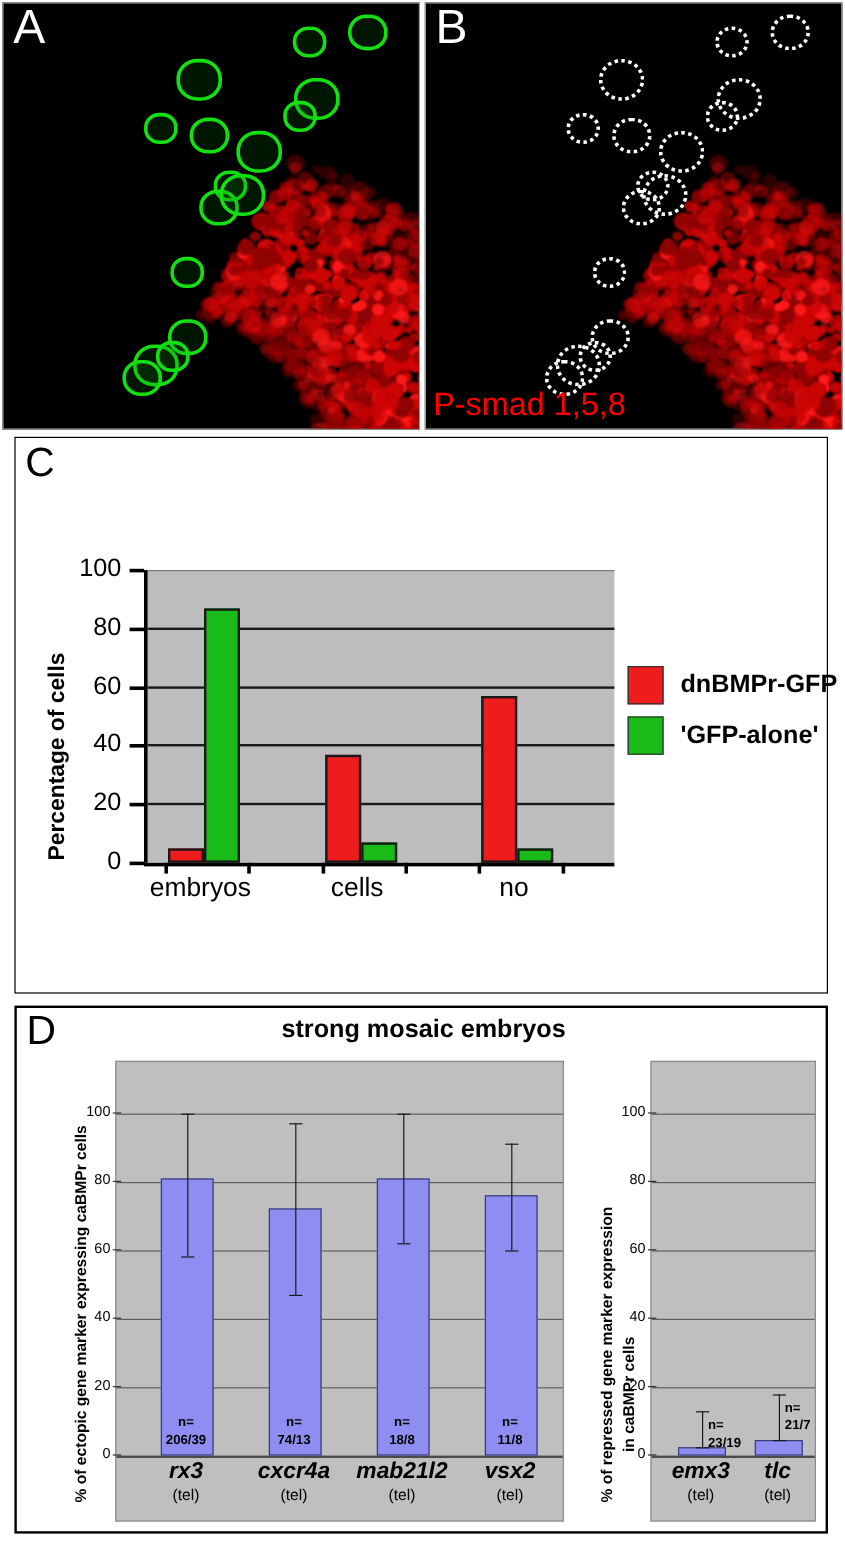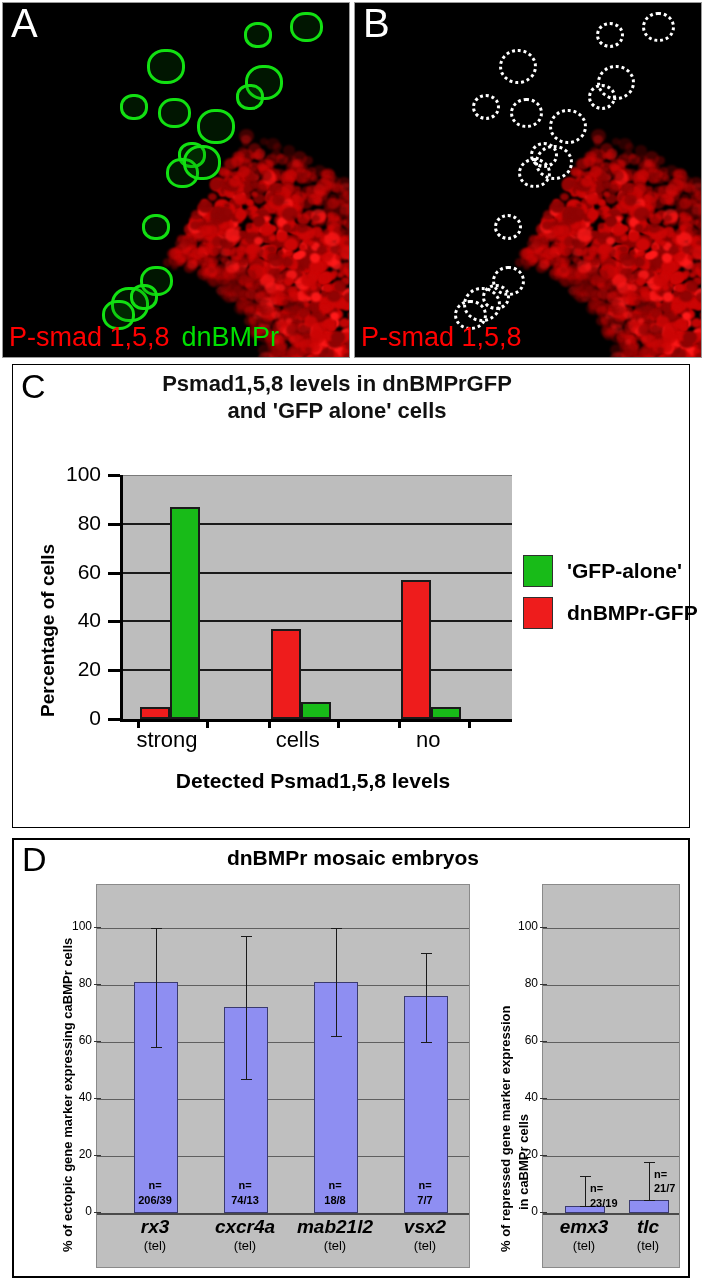--- a/index.html
+++ b/index.html
@@ -1086,23 +1086,20 @@
           <div class="gfpcell" style="left: 180px; top: 142px; width: 32px; height: 29.44px;"></div>
           <div class="gfpcell" style="left: 139px; top: 211px; width: 22px; height: 20.24px;"></div>
           <div class="gfpcell" style="left: 136.5px; top: 262.5px; width: 27px; height: 24.84px;"></div>
           <div class="gfpcell" style="left: 108px; top: 284px; width: 32px; height: 29.44px;"></div>
           <div class="gfpcell" style="left: 127px; top: 281px; width: 22px; height: 20.24px;"></div>
           <div class="gfpcell" style="left: 98.5px; top: 296.5px; width: 27px; height: 24.84px;"></div>
           <div class="gfpcell" style="left: 242px; top: 62px; width: 32px; height: 29.44px;"></div>
           <div class="gfpcell" style="left: 233px; top: 81px; width: 22px; height: 20.24px;"></div>
         </div>
       <div class="panel-letter-img">A</div>
-      <div class="micro-caption">
-        <span class="cap-red">P-smad 1,5,8</span><span class="cap-green">dnBMPr</span>
-      </div>
     </div>
 
     <div class="micro b">
       <div class="tissue" id="tissueB">
           <div class="nuc" style="left: 322.553px; top: 249.504px; width: 15.1003px; height: 13.5903px; opacity: 0.83;"></div>
           <div class="nuc dk" style="left: 316.952px; top: 252.332px; width: 13.8345px; height: 12.4511px; opacity: 0.88;"></div>
           <div class="nuc" style="left: 170.556px; top: 247.735px; width: 12.9961px; height: 11.6965px; opacity: 0.41;"></div>
           <div class="nuc br" style="left: 199.249px; top: 204.697px; width: 15.5276px; height: 13.9749px; opacity: 0.88;"></div>
           <div class="nuc" style="left: 274.676px; top: 245.776px; width: 10.9992px; height: 9.89932px; opacity: 0.91;"></div>
           <div class="nuc" style="left: 240.772px; top: 273.646px; width: 6.88769px; height: 6.19892px; opacity: 0.52;"></div>
@@ -2090,24 +2087,20 @@
       <div class="panel-letter-img">B</div>
       <div class="micro-caption">
         <span class="cap-red">P-smad 1,5,8</span>
       </div>
     </div>
   </div>
 
   <div class="panelC">
     <div class="panel-letter" style="left:8px;top:4px;">C</div>
 
-    <div class="cTitle">
-      <div>Psmad1,5,8 levels in dnBMPrGFP</div>
-      <div>and 'GFP alone' cells</div>
-    </div>
 
     <div class="cYlabel" style="left:24px;top:352px;">Percentage of cells</div>
 
     <div class="cPlot" id="cPlot">
       <div class="toprule"></div>
     <div class="gl" style="top: 194.2px;"></div>
         <div class="gl" style="top: 145.4px;"></div>
         <div class="gl" style="top: 96.6px;"></div>
         <div class="gl" style="top: 47.8px;"></div>
         <div class="cBar" style="left: 16.9867px; width: 30px; height: 12.2px; background: rgb(238, 28, 28);"></div>
@@ -2135,41 +2128,40 @@
       </div>
     <div id="cXticks">
         <div class="cTick" style="left: 123.987px;"></div>
         <div class="cTick" style="left: 193.24px;"></div>
         <div class="cTick" style="left: 254.653px;"></div>
         <div class="cTick" style="left: 323.907px;"></div>
         <div class="cTick" style="left: 385.32px;"></div>
         <div class="cTick" style="left: 454.573px;"></div>
       </div>
 
-    <div class="cXlabel">Detected Psmad1,5,8 levels</div>
 
     <div class="cLegend">
+      <div class="legRow">
+        <div class="legSwatch" id="legSw0" style="background: rgb(238, 28, 28);"></div>
+        <div class="legText">dnBMPr-GFP</div>
+      </div>
       <div class="legRow">
         <div class="legSwatch" id="legSw1" style="background: rgb(24, 187, 24);"></div>
         <div class="legText">'GFP-alone'</div>
       </div>
-      <div class="legRow">
-        <div class="legSwatch" id="legSw0" style="background: rgb(238, 28, 28);"></div>
-        <div class="legText">dnBMPr-GFP</div>
-      </div>
     </div>
-  <div class="cXtickLabel" style="left: 108.987px; width: 90px;">strong</div>
+  <div class="cXtickLabel" style="left: 108.987px; width: 90px;">embryos</div>
       <div class="cXtickLabel" style="left: 239.653px; width: 90px;">cells</div>
       <div class="cXtickLabel" style="left: 370.32px; width: 90px;">no</div>
     </div>
 
   <div class="panelD">
     <div class="panel-letter" style="left:8px;top:2px;">D</div>
 
-    <div class="dTitle">dnBMPr mosaic embryos</div>
+    <div class="dTitle">strong mosaic embryos</div>
 
     <div class="dChartL">
       <div class="dYaxisTitle" style="left:0px;top:372px;">% of ectopic gene marker expressing caBMPr cells</div>
       <div class="dPlotWrap" id="dPlotL" style="left:36px;top:4px;width:374px;height:384px;">
           <div class="dBaseline" style="top: 328px;"></div>
           <div class="dGrid" style="top: 270.909px;"></div>
           <div class="dGrid" style="top: 213.818px;"></div>
           <div class="dGrid" style="top: 156.727px;"></div>
           <div class="dGrid" style="top: 99.6364px;"></div>
           <div class="dGrid" style="top: 42.5455px;"></div>
@@ -2204,21 +2196,21 @@
         <div class="dYtickMark" style="left: 34px; top: 46.5455px;"></div>
         <div class="nLabel" style="left: 65px; top: 298px; width: 60px;"><span>n=</span><br><span>206/39</span></div>
         <div class="geneName" style="left: 40px; top: 336px; width: 110px;">rx3</div>
         <div class="geneSub" style="left: 40px; top: 358px; width: 110px;">(tel)</div>
         <div class="nLabel" style="left: 155px; top: 298px; width: 60px;"><span>n=</span><br><span>74/13</span></div>
         <div class="geneName" style="left: 130px; top: 336px; width: 110px;">cxcr4a</div>
         <div class="geneSub" style="left: 130px; top: 358px; width: 110px;">(tel)</div>
         <div class="nLabel" style="left: 245px; top: 298px; width: 60px;"><span>n=</span><br><span>18/8</span></div>
         <div class="geneName" style="left: 220px; top: 336px; width: 110px;">mab21l2</div>
         <div class="geneSub" style="left: 220px; top: 358px; width: 110px;">(tel)</div>
-        <div class="nLabel" style="left: 335px; top: 298px; width: 60px;"><span>n=</span><br><span>7/7</span></div>
+        <div class="nLabel" style="left: 335px; top: 298px; width: 60px;"><span>n=</span><br><span>11/8</span></div>
         <div class="geneName" style="left: 310px; top: 336px; width: 110px;">vsx2</div>
         <div class="geneSub" style="left: 310px; top: 358px; width: 110px;">(tel)</div>
       </div>
 
     <div class="dChartR">
       <div class="dYaxisTitle" style="left:6px;top:372px;">% of repressed gene marker expression</div>
       <div class="dYaxisTitle" style="left:24px;top:330px;">in caBMPr cells</div>
       <div class="dPlotWrap" id="dPlotR" style="left:50px;top:4px;width:138px;height:384px;">
           <div class="dBaseline" style="top: 328px;"></div>
           <div class="dGrid" style="top: 270.909px;"></div>

